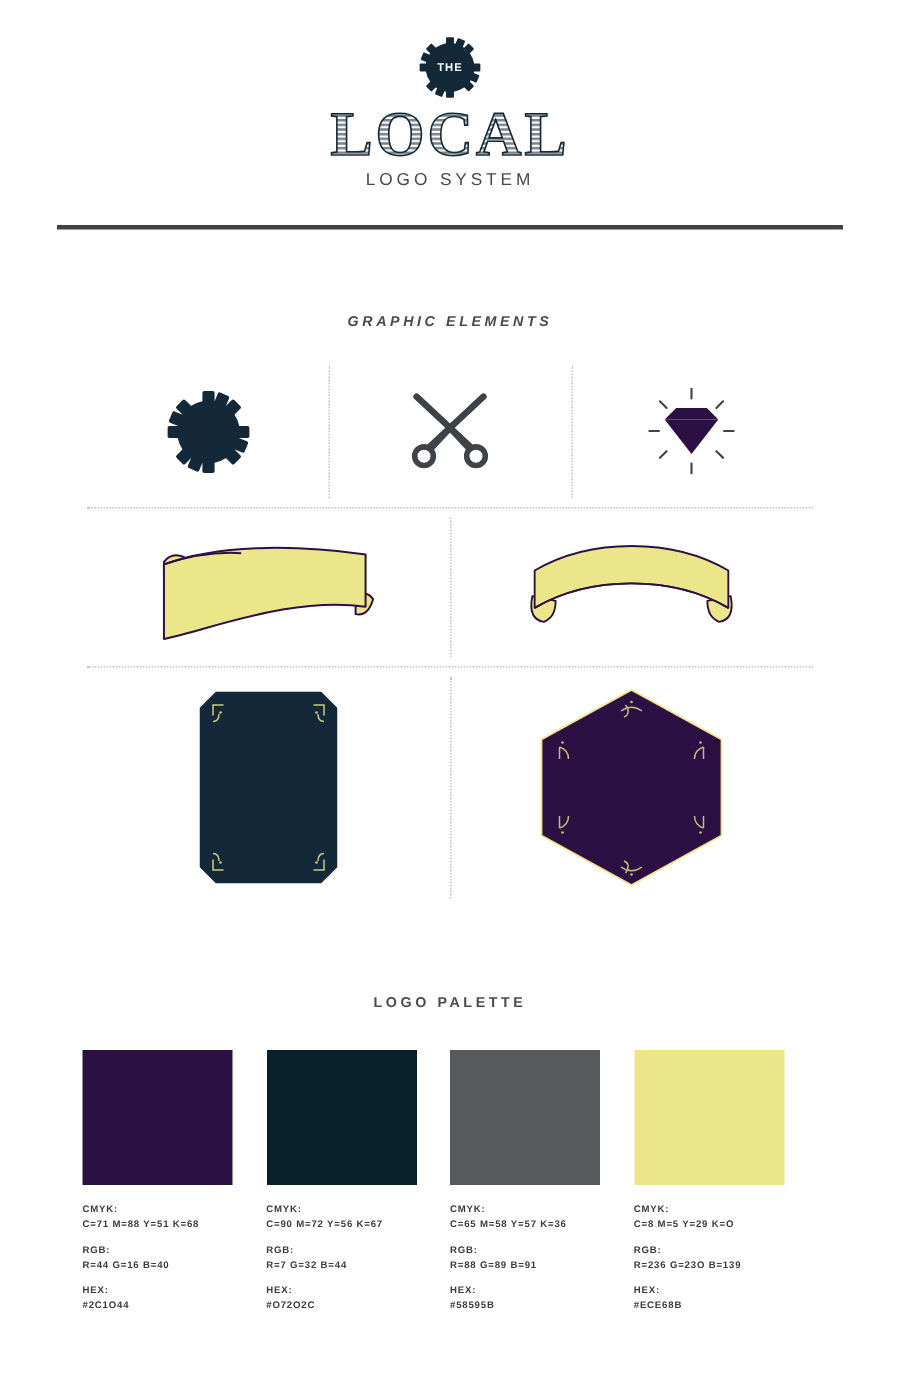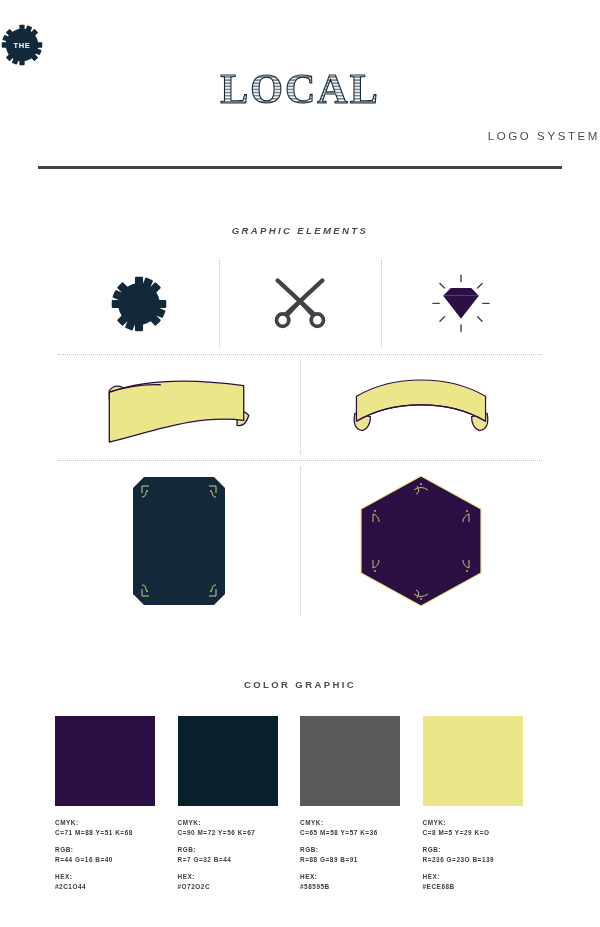--- a/index.html
+++ b/index.html
@@ -18,39 +18,38 @@
   
   .header {
     width: 100%;
     padding-top: 22px;
     text-align: center;
   }
   .badge-wrap {
     height: 46px;
     display: flex;
     align-items: center;
+    justify-content: center;
   }
   .badge-svg { display: block; }
 
   .wordmark {
     margin-top: 2px;
     height: 44px;
     display: flex;
     align-items: flex-start;
     justify-content: center;
   }
   .wordmark svg { display: block; }
 
   .subtitle {
-    margin-top: 16px;
     font-size: 11.5px;
     letter-spacing: 2.6px;
     color: #4a4a4c;
     font-weight: 400;
-    text-align: right;
   }
 
   .rule {
     margin: 24px auto 0 auto;
     width: 524px;
     height: 3px;
     background: #3f4347;
   }
 
   
@@ -321,21 +320,21 @@
             <path d="M112 94 q-6 -2 -6 -8"></path>
           <circle cx="110" cy="97" r="0.9" fill="#ECE68B" stroke="none"></circle>
         </g>
       </svg>
     </div>
   </div>
 </div>
 
 <div class="palette">
 
-  <div class="section-title cp-title">COLOR GRAPHIC</div>
+  <div class="section-title cp-title">LOGO PALETTE</div>
 
   <div class="swatch-row">
 
     <div class="swatch-col">
       <div class="swatch" style="background: rgb(44, 16, 68);"></div>
       <div class="spec">
         <div class="grp">
           <span class="lbl">CMYK:</span>
           <span class="val">C=71 M=88 Y=51 K=68</span>
         </div>

